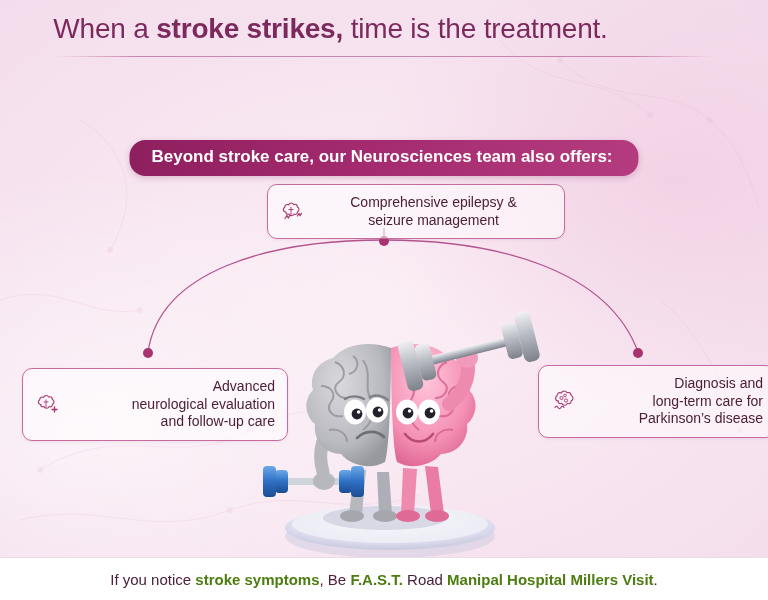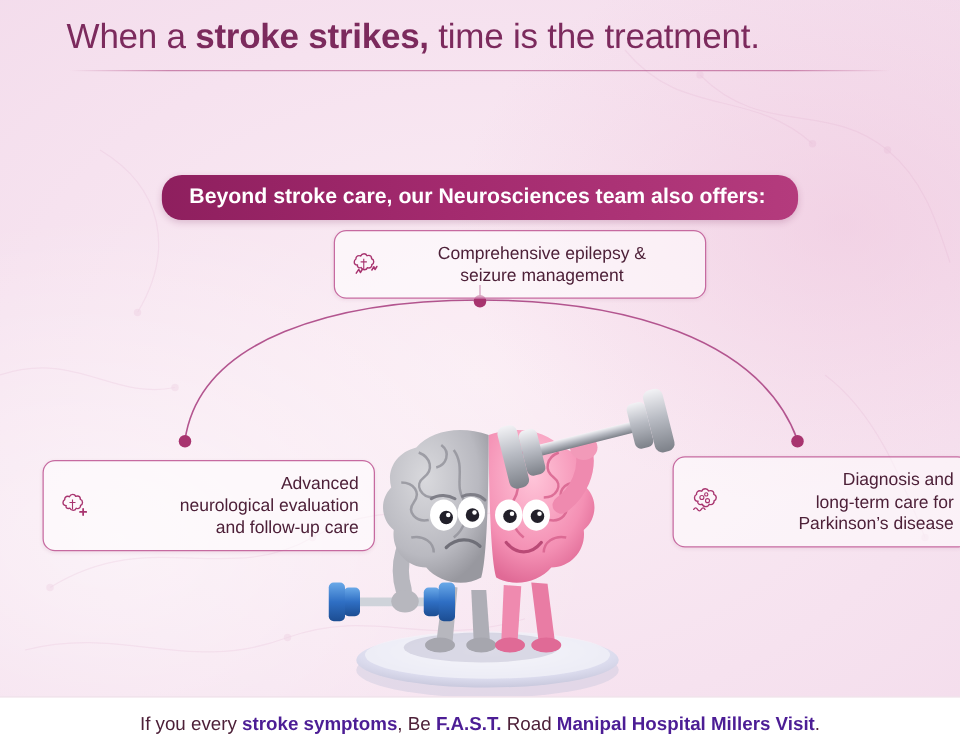--- a/index.html
+++ b/index.html
@@ -116,21 +116,20 @@
     text-align: center;
     margin-left: 32px;
   }
   #card-epilepsy .card-text { width: 100%; }
 
   #card-evaluation {
     top: 368px;
     left: 22px;
     width: 240px;
     text-align: right;
-    margin-left: 12px;
   }
   #card-evaluation .card-text { flex: 1; }
 
   #card-parkinsons {
     top: 365px;
     left: 538px;
     width: 212px;
     text-align: right;
   }
   #card-parkinsons .card-text { flex: 1; }
@@ -155,21 +154,21 @@
     background: #ffffff;
     display: flex;
     align-items: center;
     justify-content: center;
     border-top: 1px solid #eddbe6;
   }
   .footer-text {
     font-size: 15px;
     color: #4d2038;
   }
-  .footer-text .b { font-weight: bold; color: #4c1d95; }
+  .footer-text .b { font-weight: bold; color: #4d7c0f; }
 </style>
 </head>
 <body>
 
 <div class="poster">
 
   <div class="bg-texture">
     <svg viewBox="0 0 768 600" preserveAspectRatio="none" aria-hidden="true">
       <g stroke="#d9a0c4" stroke-width="1" fill="none" opacity="0.55">
         <path d="M40,470 C120,420 180,470 250,430 C320,390 360,430 430,400"></path>
@@ -361,17 +360,17 @@
         <rect x="212" y="33" width="15" height="37" rx="5" fill="url(#gMetal)"></rect>
         <rect x="196" y="26" width="16" height="51" rx="6" fill="url(#gMetal)"></rect>
         <rect x="301" y="33" width="15" height="37" rx="5" fill="url(#gMetal)"></rect>
         <rect x="316" y="26" width="16" height="51" rx="6" fill="url(#gMetal)"></rect>
       </g>
     </svg>
   </div>
 
   <div class="footer">
     <div class="footer-text">
-      <span>If you every </span><span class="b">stroke symptoms</span><span>, Be </span><span class="b">F.A.S.T.</span><span> Road </span><span class="b">Manipal Hospital Millers Visit</span><span>.</span>
+      <span>If you notice </span><span class="b">stroke symptoms</span><span>, Be </span><span class="b">F.A.S.T.</span><span> Road </span><span class="b">Manipal Hospital Millers Visit</span><span>.</span>
     </div>
   </div>
 
 </div>
 
 </body></html>

